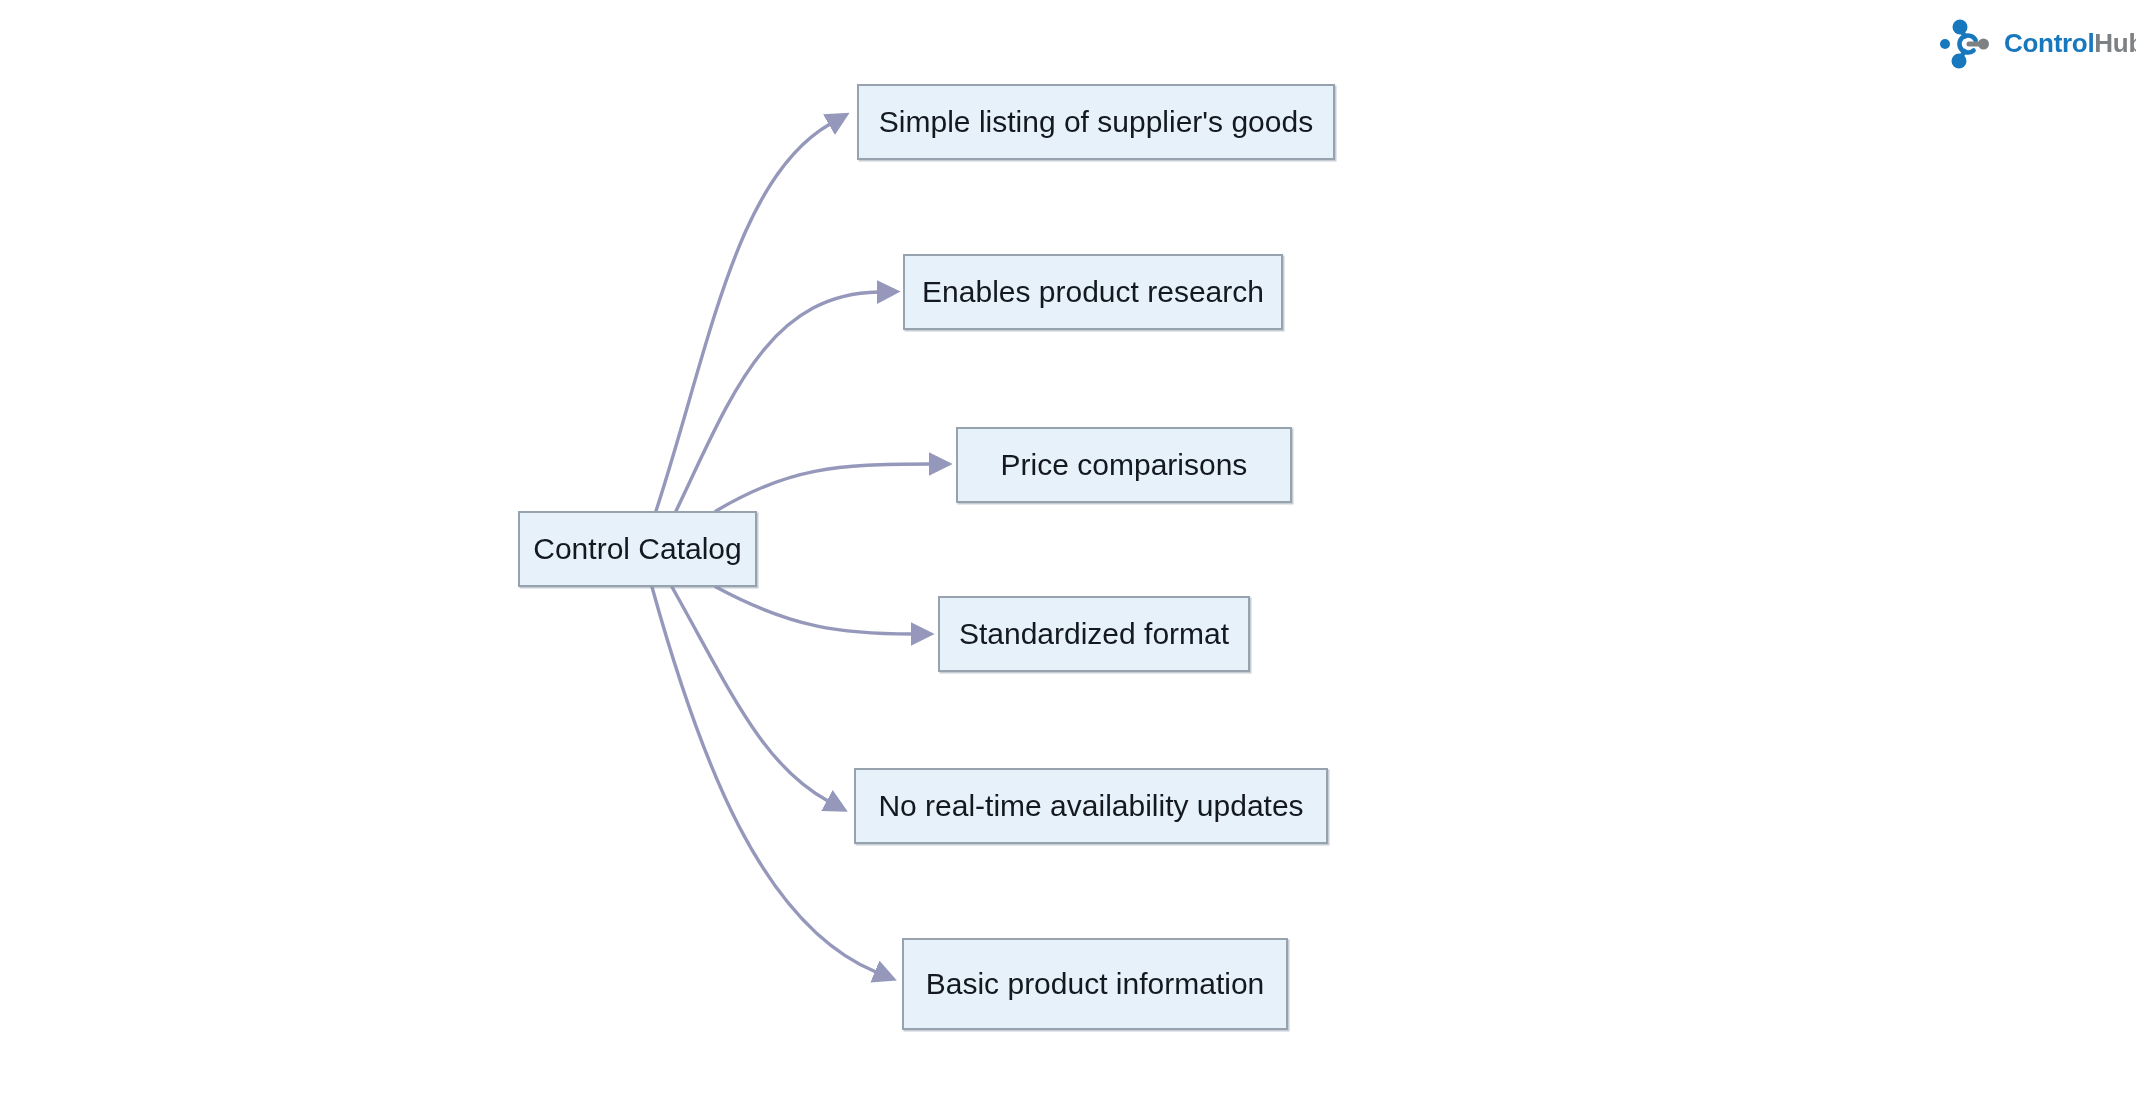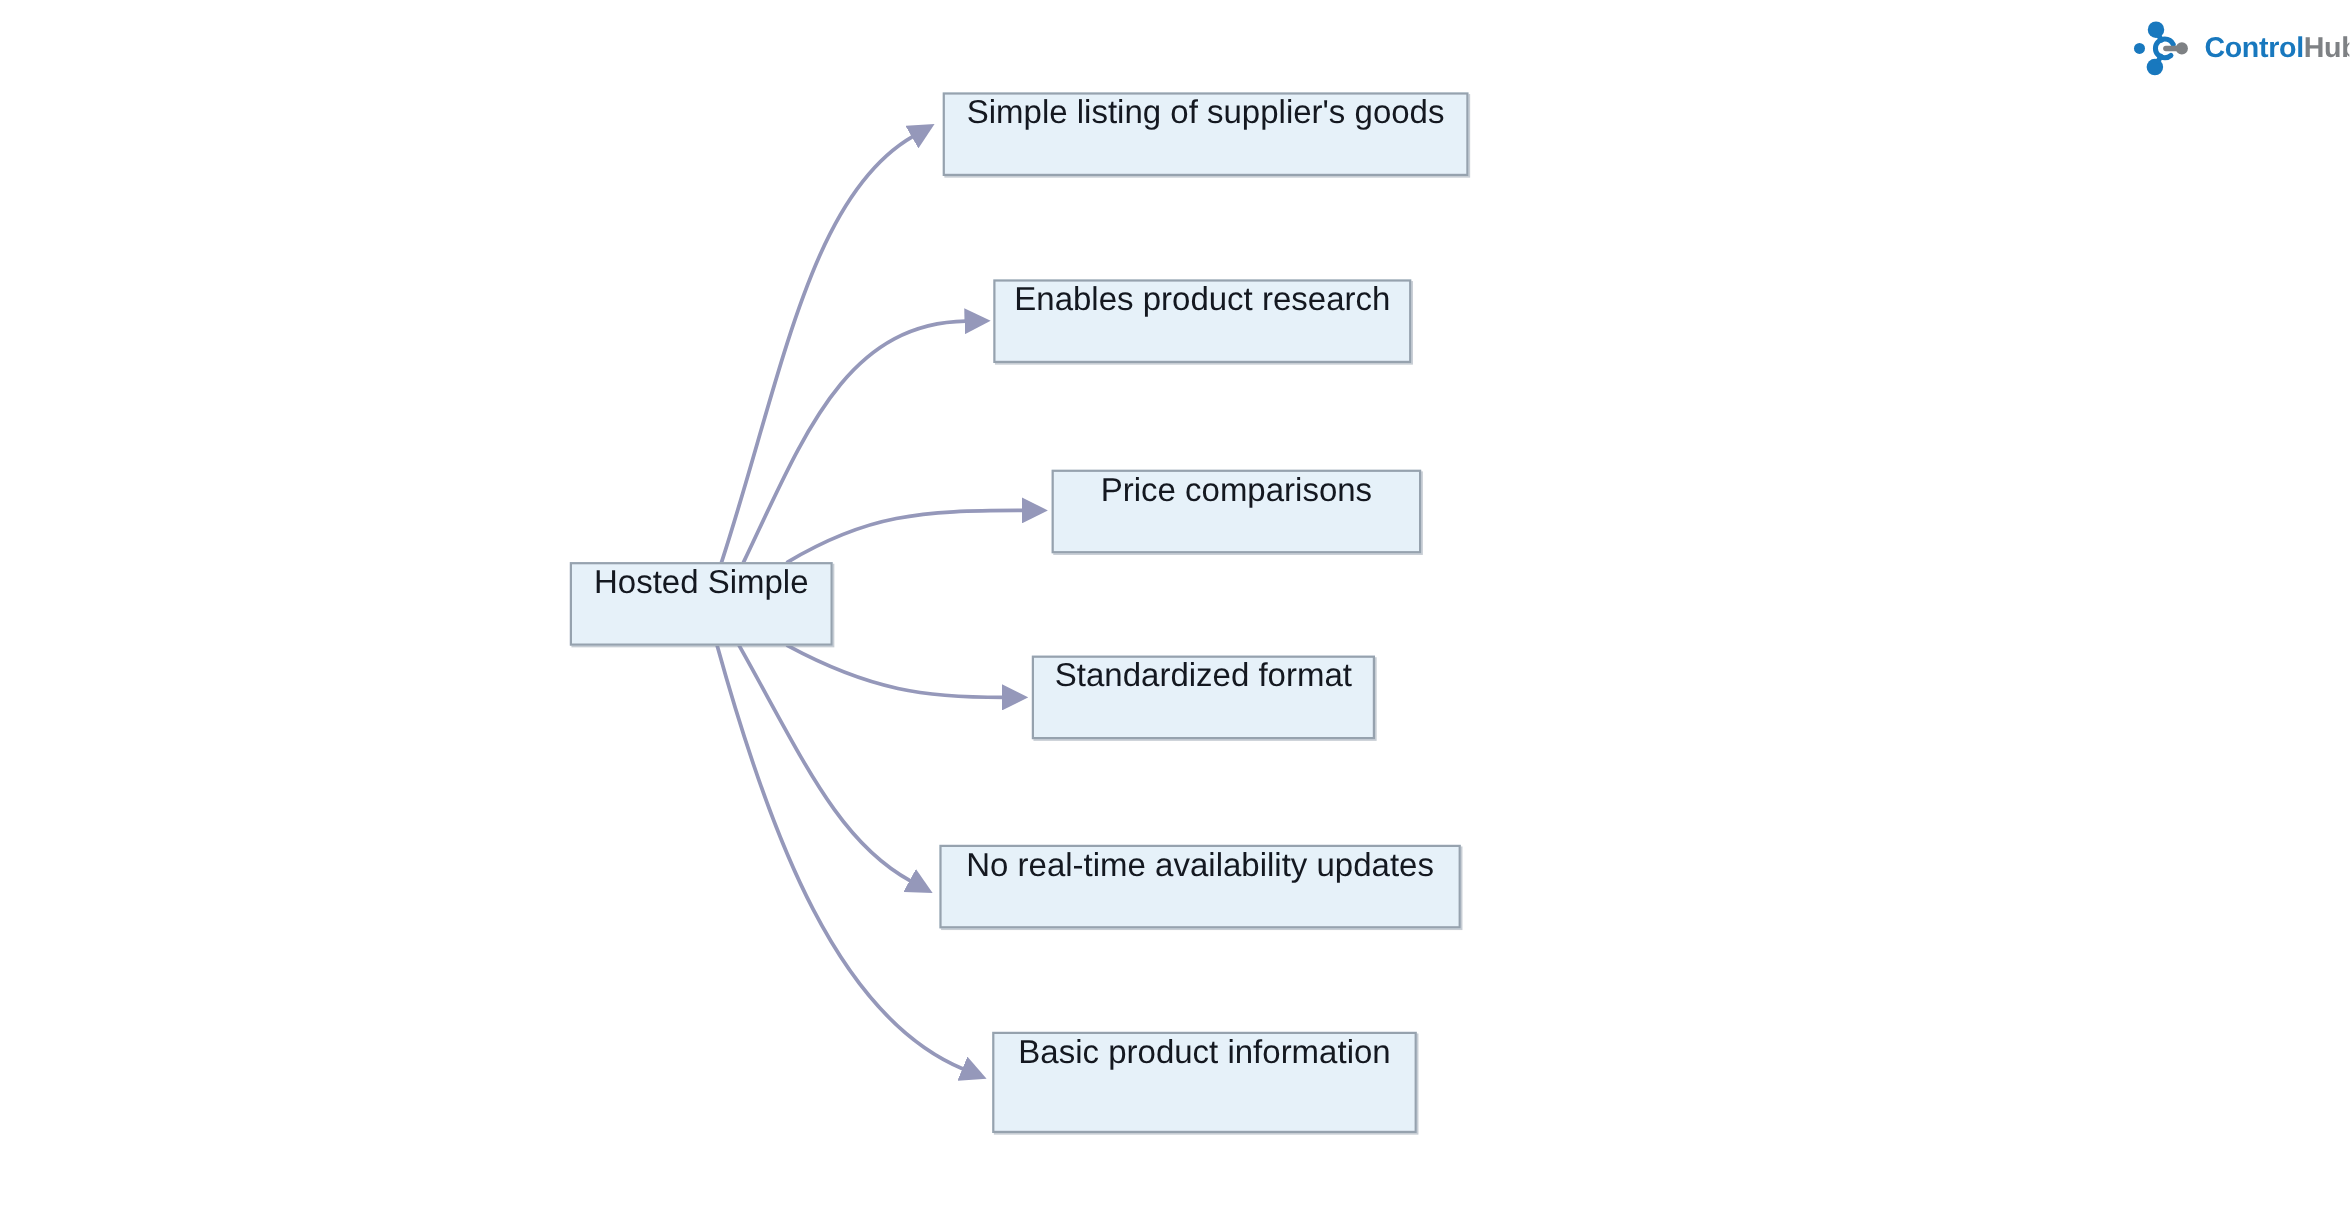--- a/index.html
+++ b/index.html
@@ -7,21 +7,21 @@
     position:relative;
     width:2136px;height:1105px;
     background:#ffffff;
     font-family:"Liberation Sans","DejaVu Sans",sans-serif;
     overflow:hidden;
   }
   #edges{position:absolute;left:0;top:0;width:2136px;height:1105px;}
   .node{
     position:absolute;
     box-sizing:border-box;
-    display:flex;justify-content:center;
+    display:flex;align-items:center;justify-content:center;
     background:var(--node-fill,#e6f1f9);
     border:2.5px solid var(--node-border,#96a2ae);
     box-shadow:1.5px 1.5px 0 rgba(130,145,160,.45);
     color:var(--node-text,#141820);
     font-size:30px;
     white-space:nowrap;
   }
   .node-root {left:518px;top:511px;width:239px;height:76px;}
   .node-b0   {left:857px;top:84px;width:478px;height:76px;}
   .node-b1   {left:903px;top:254px;width:380px;height:76px;}
@@ -56,21 +56,21 @@
       <path d="M 656 511 C 710 345, 736 178, 830 124" marker-end="url(#arrow)"></path>
       <path d="M 676 511 C 730 398, 768 294, 878 292" marker-end="url(#arrow)"></path>
       <path d="M 716 511 C 788 468, 836 464, 930 464" marker-end="url(#arrow)"></path>
       <path d="M 716 587 C 792 628, 842 634, 912 634" marker-end="url(#arrow)"></path>
       <path d="M 672 587 C 730 690, 762 765, 828 801" marker-end="url(#arrow)"></path>
       <path d="M 652 587 C 700 760, 762 925, 876 972" marker-end="url(#arrow)"></path>
     </g>
   </svg>
 
   <div class="node node-root">
-    <span>Hosted Simple</span>
+    <span>Control Catalog</span>
   </div>
   <div class="node node-b0">
     <span>Simple listing of supplier's goods</span>
   </div>
   <div class="node node-b1">
     <span>Enables product research</span>
   </div>
   <div class="node node-b2">
     <span>Price comparisons</span>
   </div>

